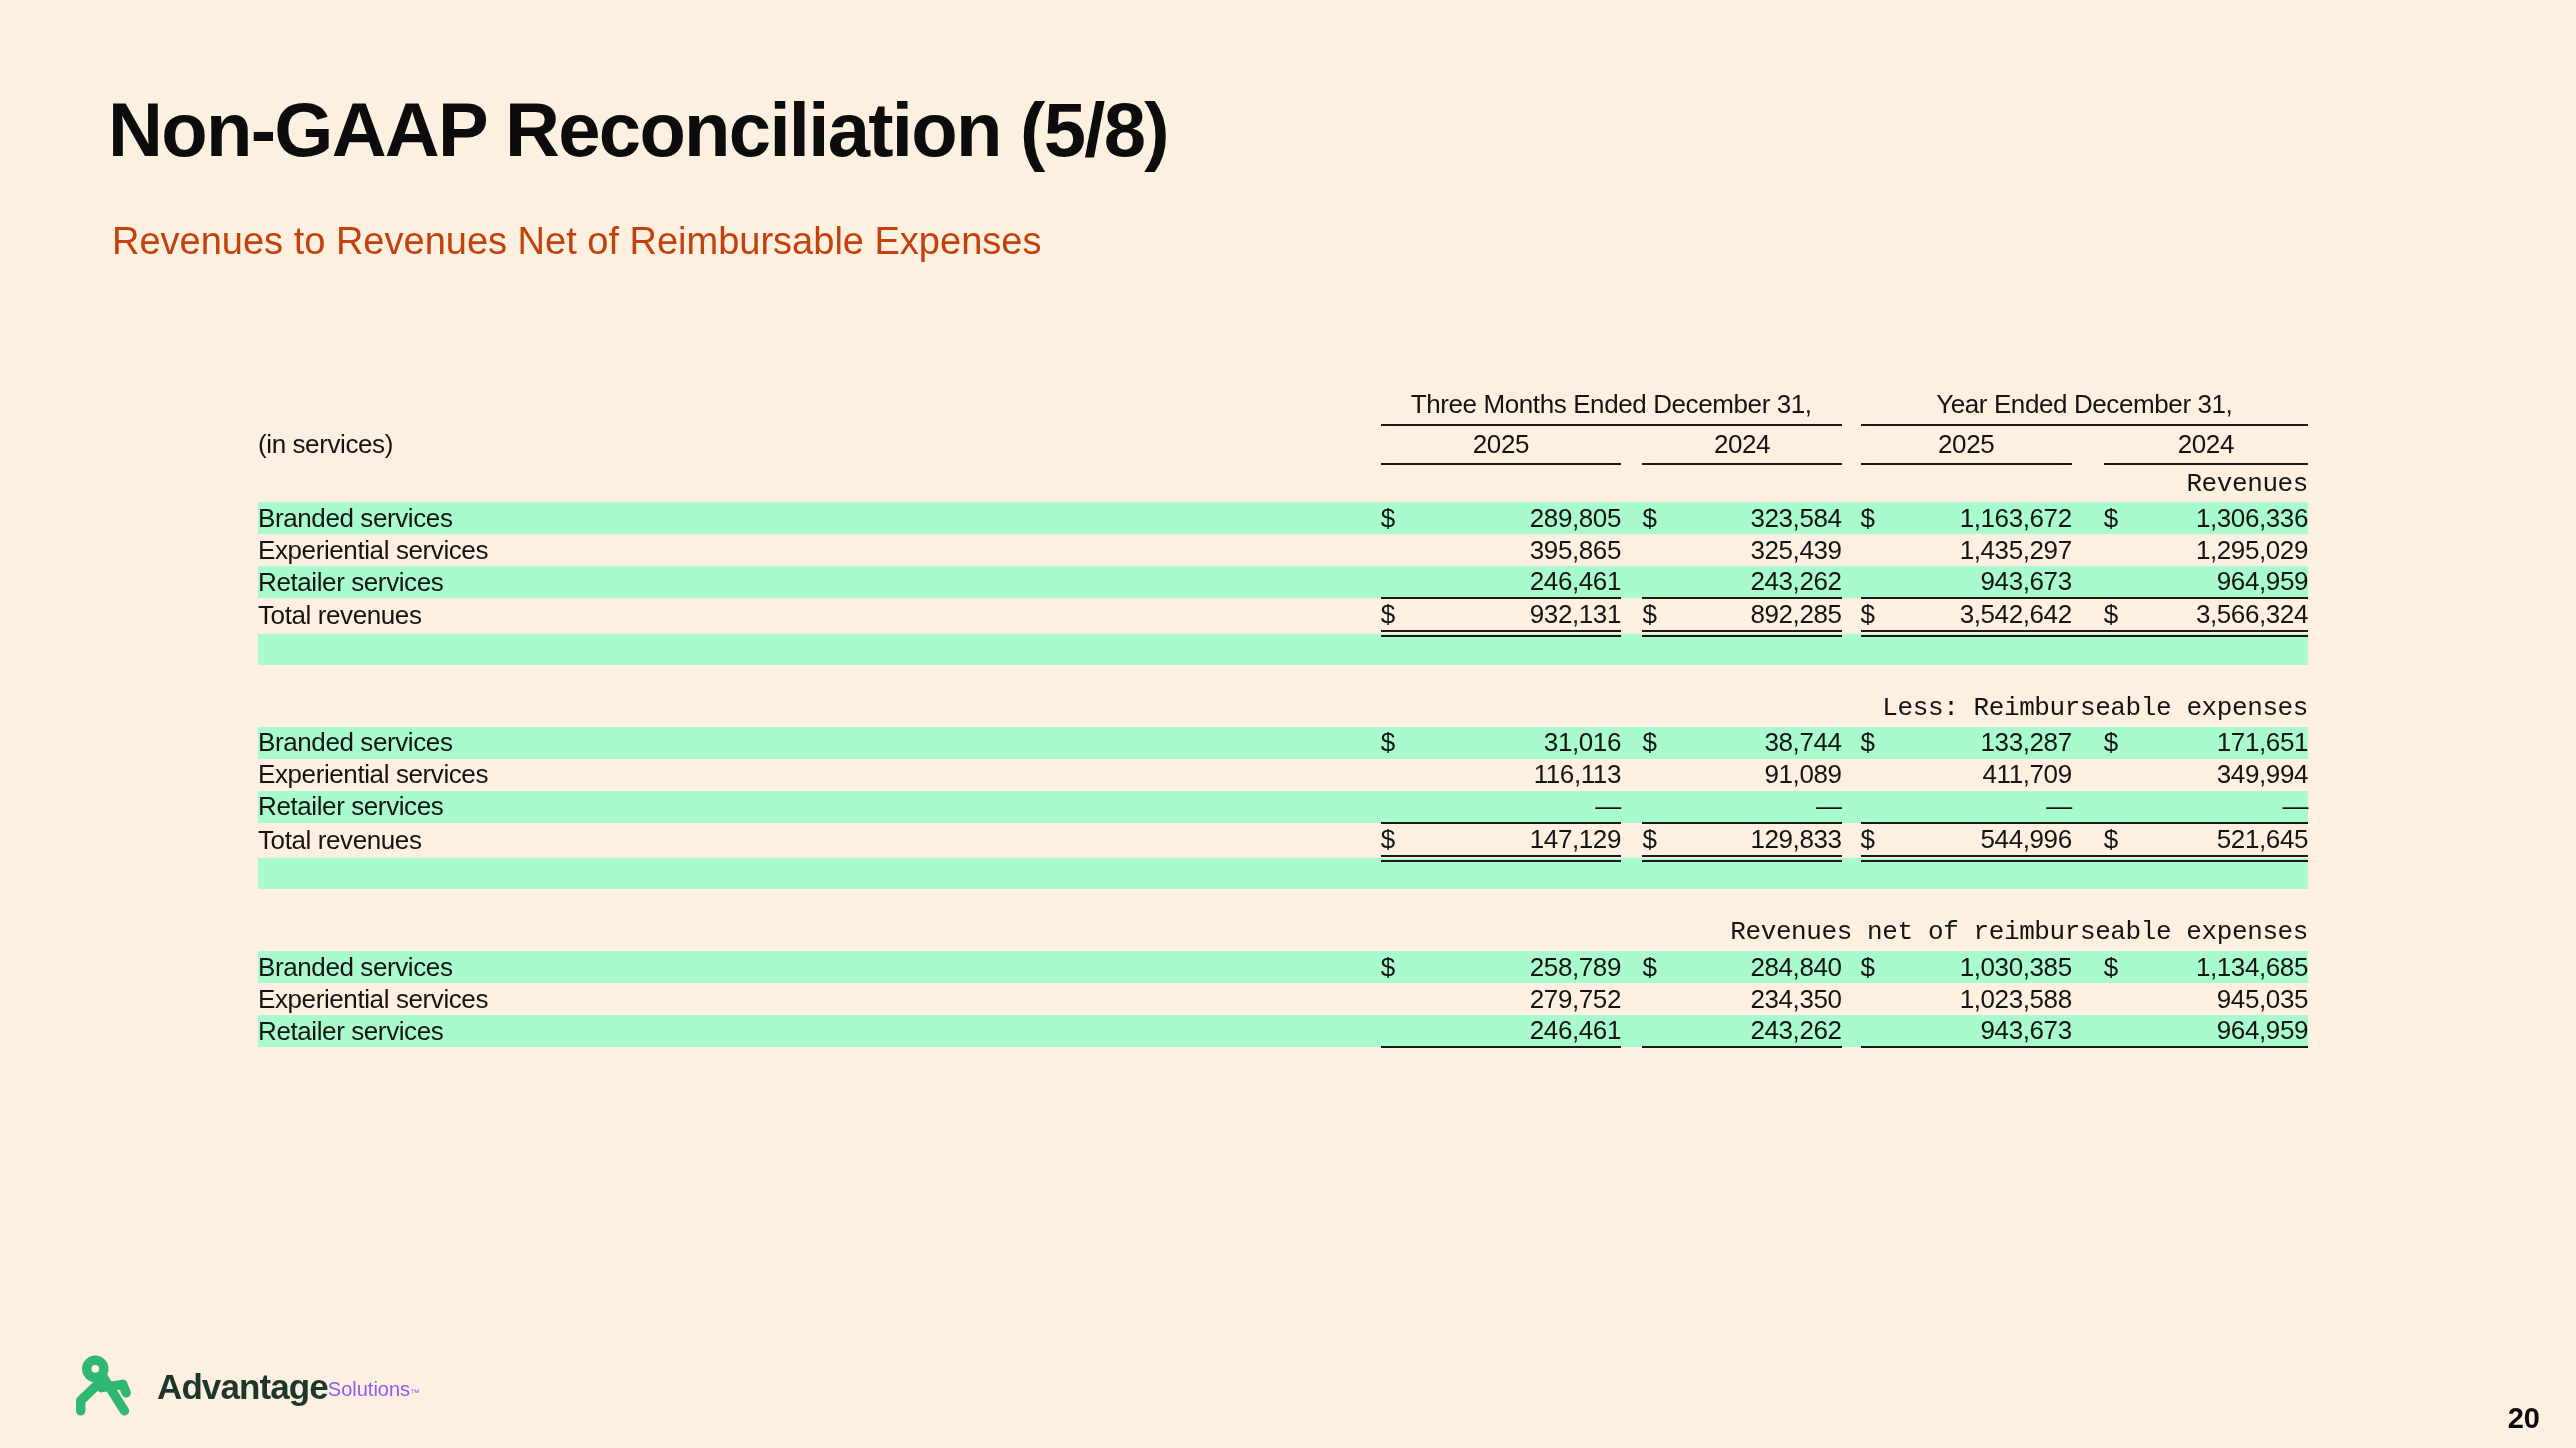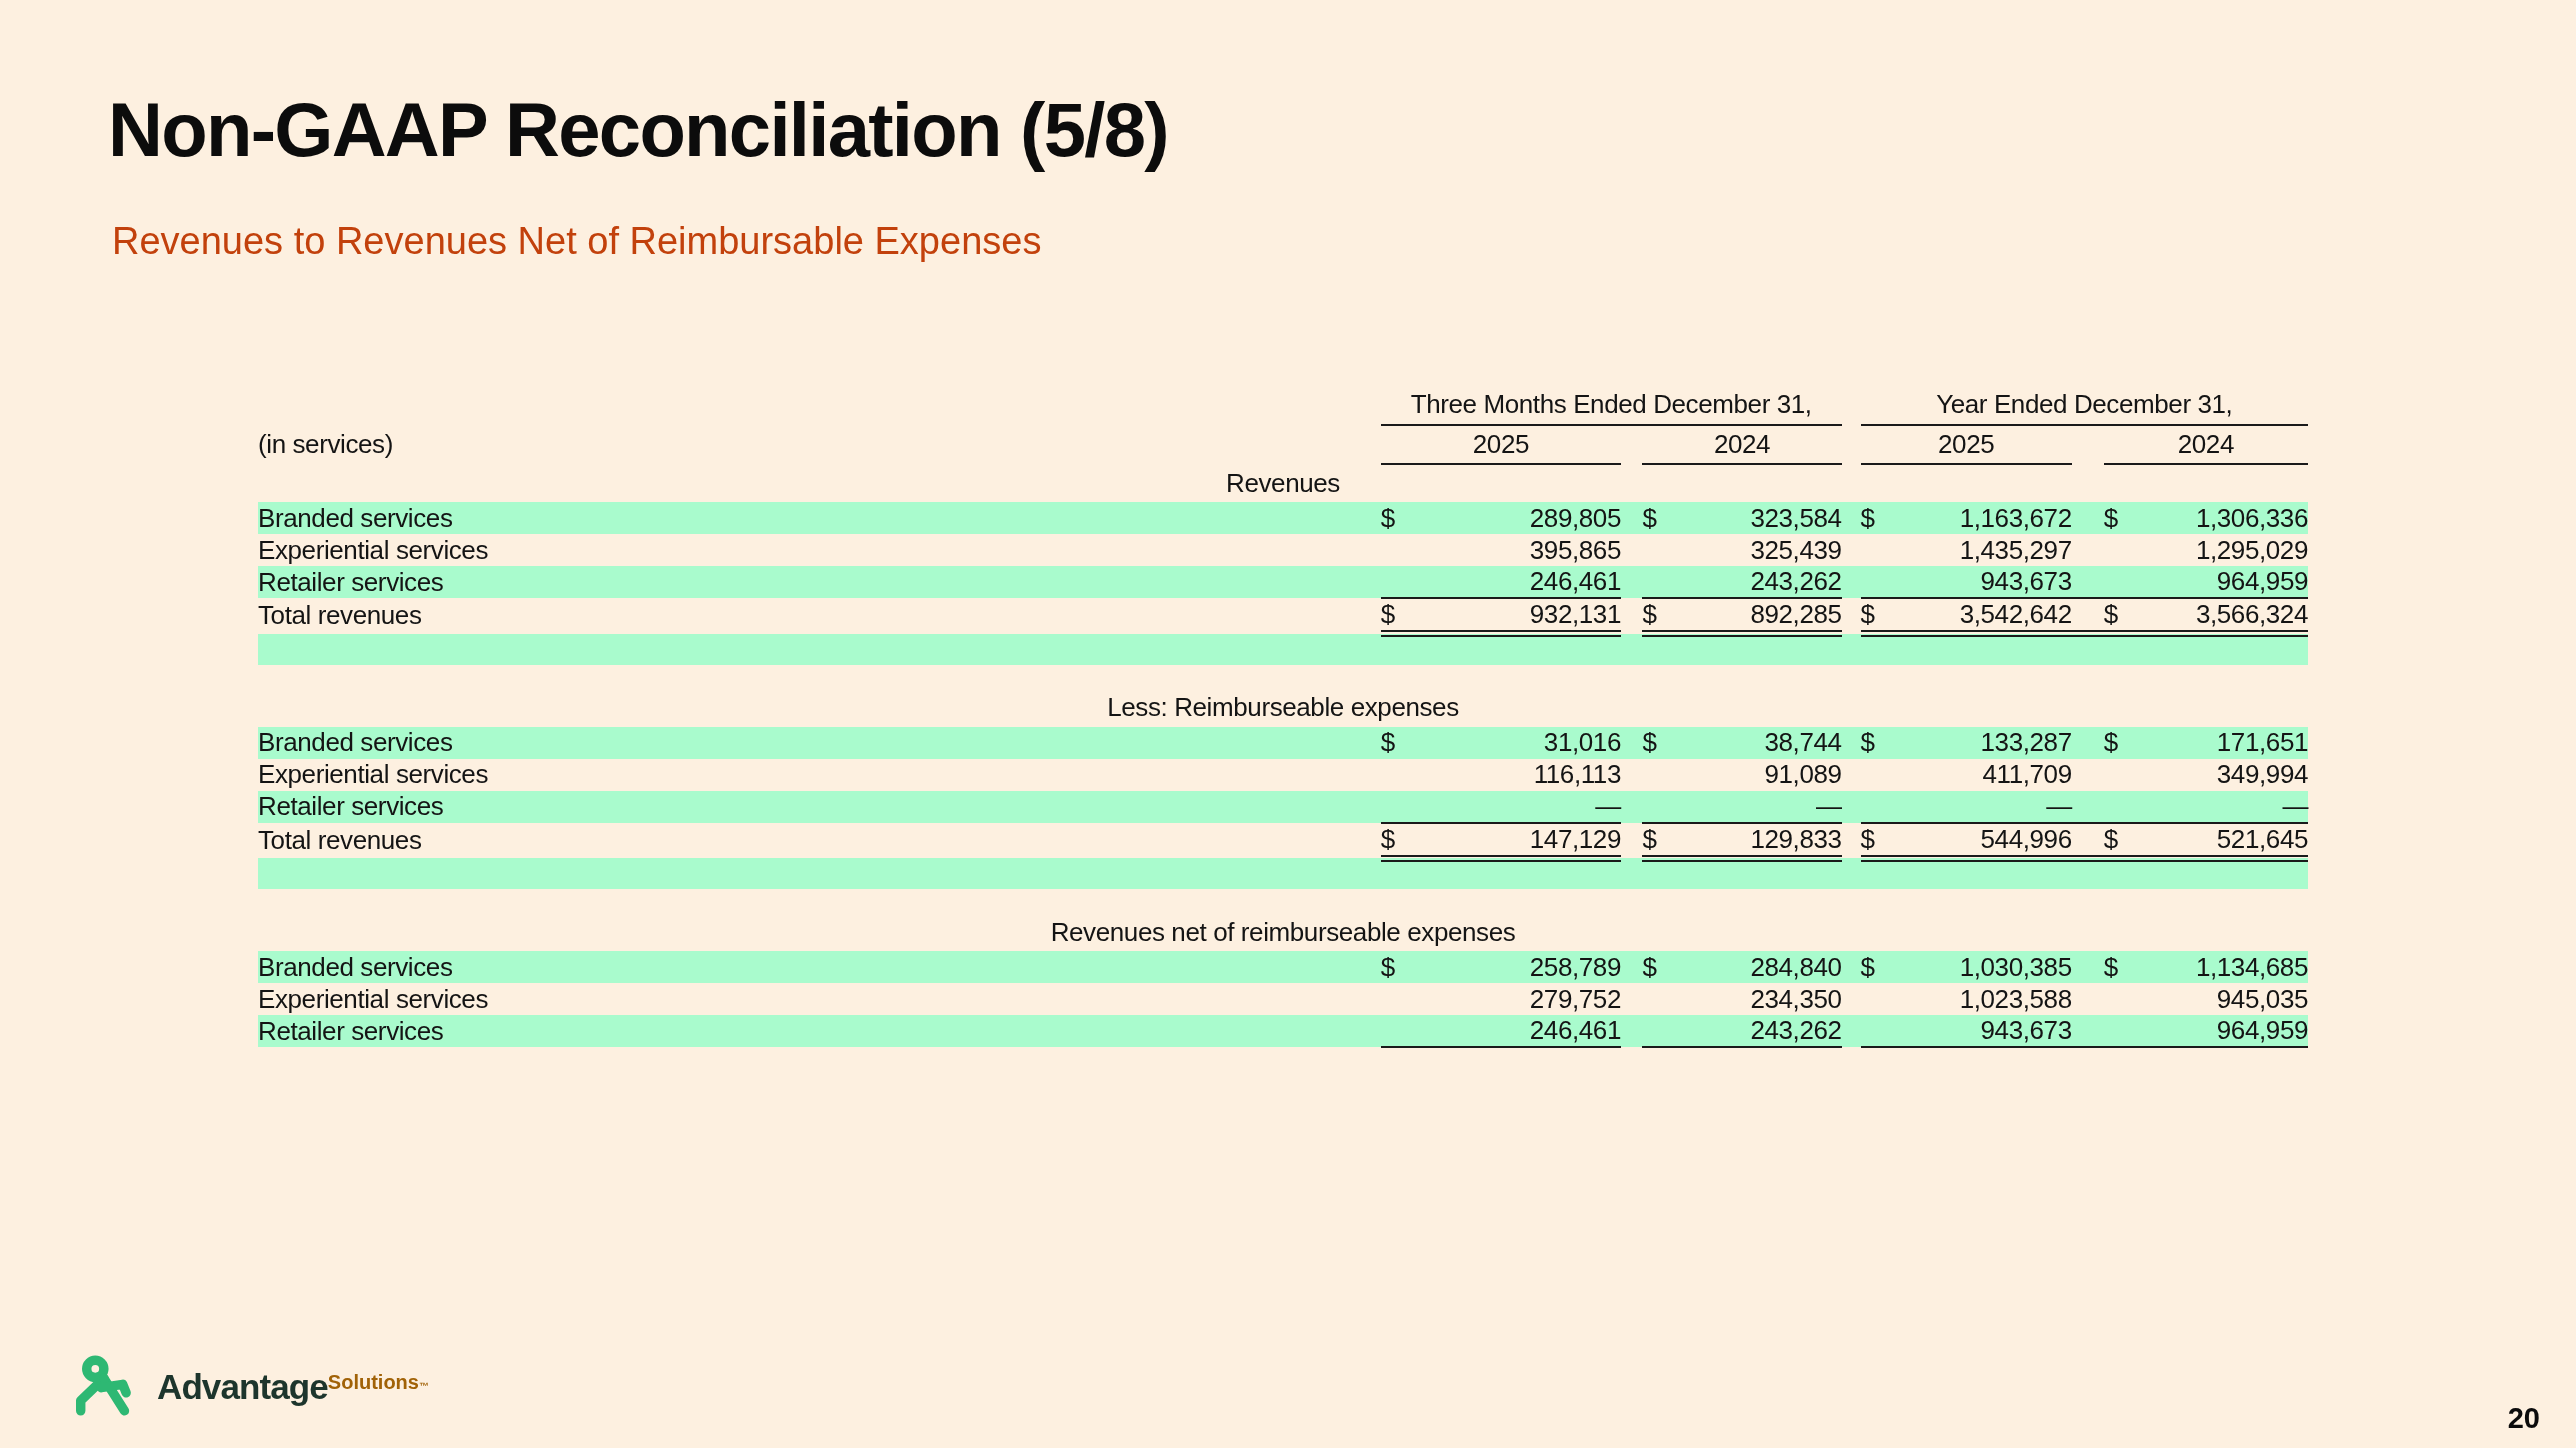--- a/index.html
+++ b/index.html
@@ -38,35 +38,35 @@
   .grp{
     text-align:center;font-weight:bold;
     border-bottom:2.6px solid #1a1a1a;
   }
   .yr{
     text-align:center;font-weight:bold;
     border-bottom:2.6px solid #1a1a1a;
   }
   .units{font-weight:bold;vertical-align:bottom;text-align:left;}
   .lblcell{text-align:left;}
-  .section-lbl{font-weight:bold;text-align:center;}
+  .section-lbl{font-weight:bold;text-align:right;font-family:Liberation Mono, monospace;}
   .bold{font-weight:bold;}
   .ind{padding-left:31px;}
   .d{text-align:left;padding-left:6.9px;}
   .v{text-align:right;padding-right:3.4px;}
   .green{background:#a9fbcd;}
   .bb-s{border-bottom:2.6px solid #1a1a1a;}
   .bb-d{border-bottom:7.7px double #1a1a1a;}
   .logo{
     position:absolute;left:73px;top:1355px;
     display:flex;align-items:center;gap:12px;
   }
   .logo-text{display:flex;flex-direction:row;line-height:1;}
   .logo-line1{font-size:35px;font-weight:bold;color:#1d352c;letter-spacing:-0.9px;}
-  .logo-line2{font-size:20px;font-weight:bold;color:#a16207;margin-top:3px;letter-spacing:0;}
+  .logo-line2{font-size:20px;font-weight:normal;color:#8b5cf6;margin-top:10px;letter-spacing:0;}
   .tm{font-size:9.4px;vertical-align:baseline;}
   .page-num{
     position:absolute;right:36px;bottom:13.7px;
     font-size:29px;font-weight:bold;color:#0c0c0c;
   }
 </style>
 </head>
 <body>
 
 <div class="slide">

